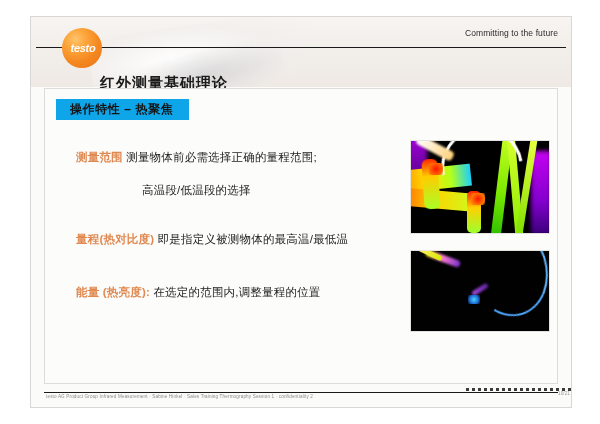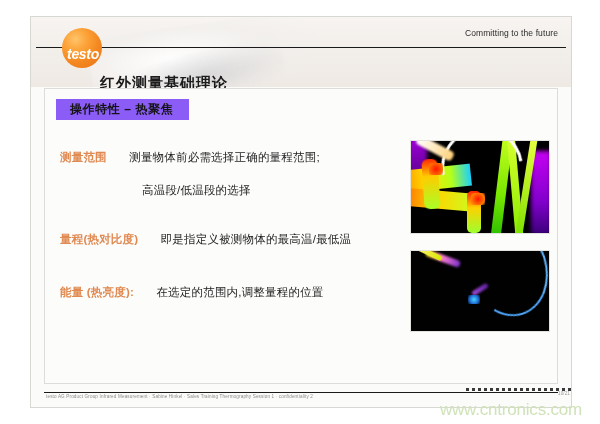--- a/index.html
+++ b/index.html
@@ -89,24 +89,24 @@
     position: absolute;
     left: 0; top: 0;
     width: 40px;
     height: 40px;
     border-radius: 50%;
     background: radial-gradient(circle at 34% 28%, #ffc46b 0%, #fca43a 28%, #f4871f 60%, #e8731a 100%);
   }
   .logo-text {
     position: absolute;
     left: -4px;
-    top: 19px;
+    top: 13px;
     width: 50px;
     text-align: center;
-    font-size: 14px;
+    font-size: 11px;
     font-weight: bold;
     font-style: italic;
     color: #ffffff;
     letter-spacing: -0.3px;
     line-height: 14px;
   }
 
   
   .slide-title {
     position: absolute;
@@ -131,21 +131,21 @@
     box-sizing: border-box;
   }
 
   
   .subtitle-bar {
     position: absolute;
     left: 56px;
     top: 99px;
     height: 21px;
     padding: 0 16px 0 14px;
-    background: #8b5cf6;
+    background: #0ea5e9;
     display: flex;
     align-items: center;
   }
   .subtitle-text {
     font-size: 12px;
     font-weight: bold;
     color: #141414;
     letter-spacing: 0.6px;
     white-space: nowrap;
   }
@@ -154,24 +154,24 @@
   .bullet {
     position: absolute;
     font-size: 11.5px;
     color: #1f1f1f;
     white-space: nowrap;
     letter-spacing: 0.2px;
   }
   .bullet .lead {
     color: #e08a52;
     font-weight: bold;
+    margin-left: 16px;
   }
   .bullet .body {
     color: #1f1f1f;
-    padding-left: 19px;
   }
 
   #bullet-1   { left: 60px;  top: 150px; }
   #bullet-1b  { left: 142px; top: 183px; text-align: center; }
   #bullet-2   { left: 60px;  top: 232px; }
   #bullet-3   { left: 60px;  top: 285px; }
 
   
   .thermal {
     position: absolute;
@@ -412,15 +412,14 @@
     <div class="t2-tip"></div>
     <div class="t2-streak"></div>
     <div class="t2-streak2"></div>
   </div>
 
   <div class="footer-rule"></div>
   <div class="footer-text">testo AG Product Group Infrared Measurement · Sabine Hinkel · Sales Training Thermography Session 1 · confidentiality 2</div>
   <div class="footer-dashes"></div>
   <div class="footer-page">10/21</div>
 
-  <div class="watermark">www.cntronics.com</div>
 
 </div>
 
 </body></html>

